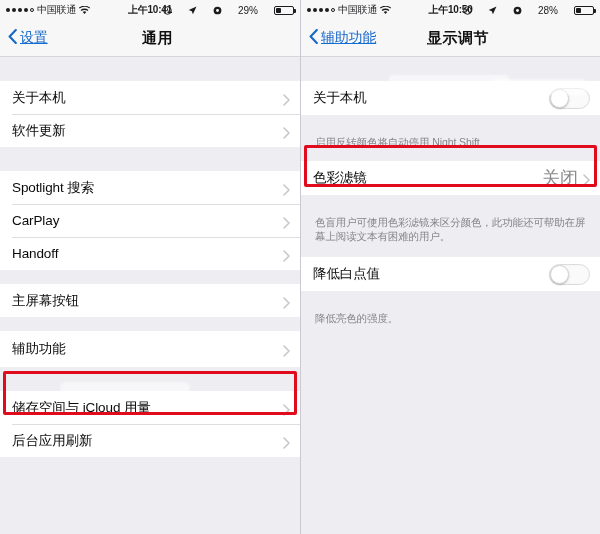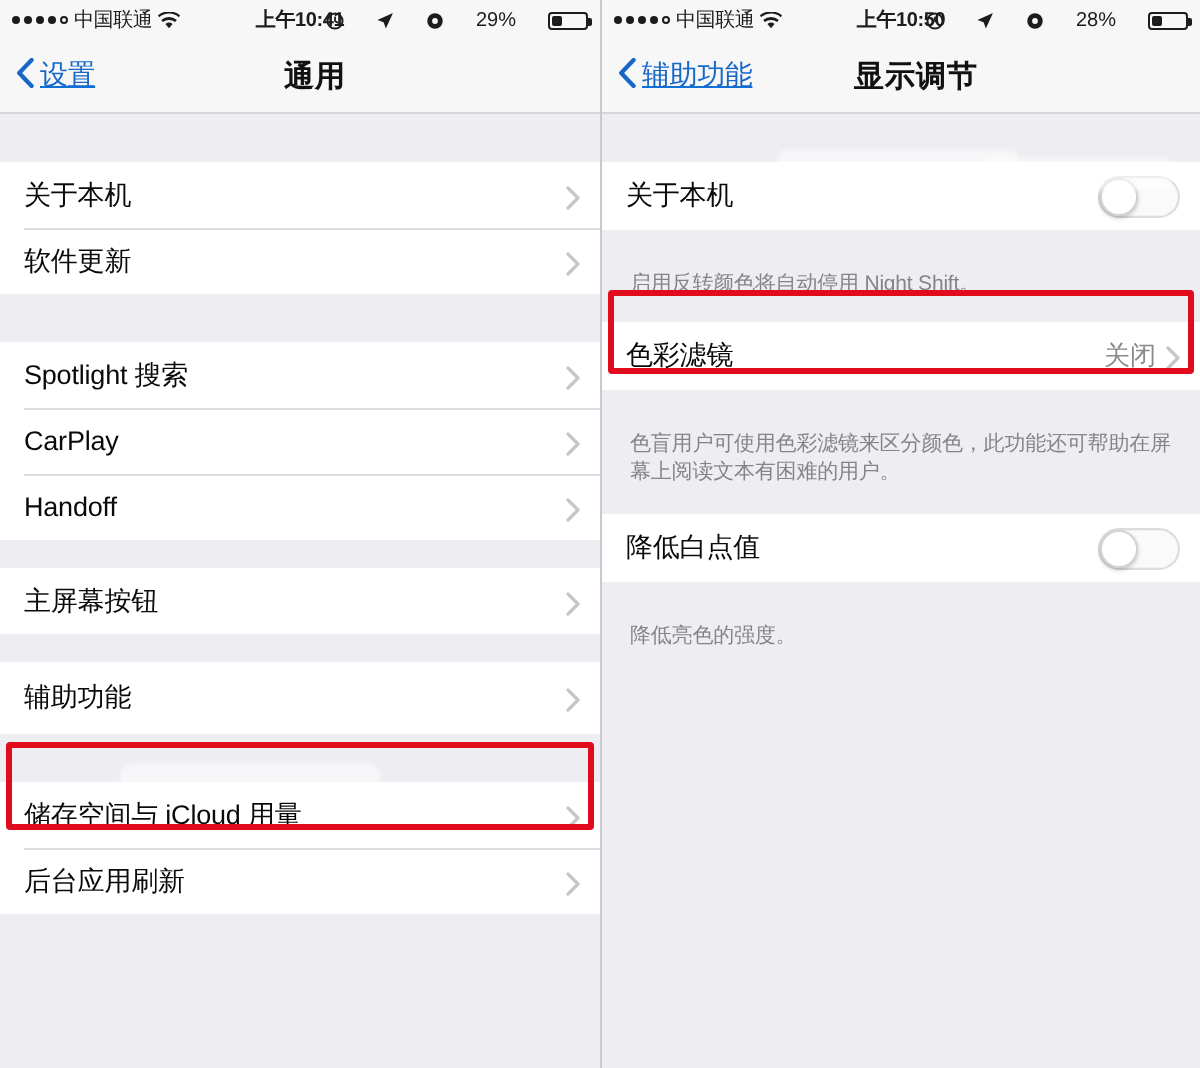--- a/index.html
+++ b/index.html
@@ -84,21 +84,21 @@
     padding: 0 10px 0 12px;
     position: relative;
     cursor: pointer;
   }
   .row + .row:before {
     content:""; position:absolute; left:12px; right:0; top:0;
     height:1px; background:#dededf;
   }
   .row-label { font-size: 13.5px; color: #0a0a0a; letter-spacing: -0.1px; }
   .row-right { margin-left: auto; display: flex; align-items: center; gap: 5px; }
-  .row-value { font-size: 13px; color: #8a8a8e; }
+  .row-value { font-size: 18px; color: #8a8a8e; }
   .chev { width: 7px; height: 12px; opacity: .55; }
 
   
   .toggle {
     width: 41px; height: 21px; border-radius: 11px;
     background: #fafafa; border: 1px solid #dcdcdf;
     position: relative; cursor: pointer;
     box-shadow: inset 0 0 0 0.5px rgba(0,0,0,.03);
   }
   .toggle .knob {

